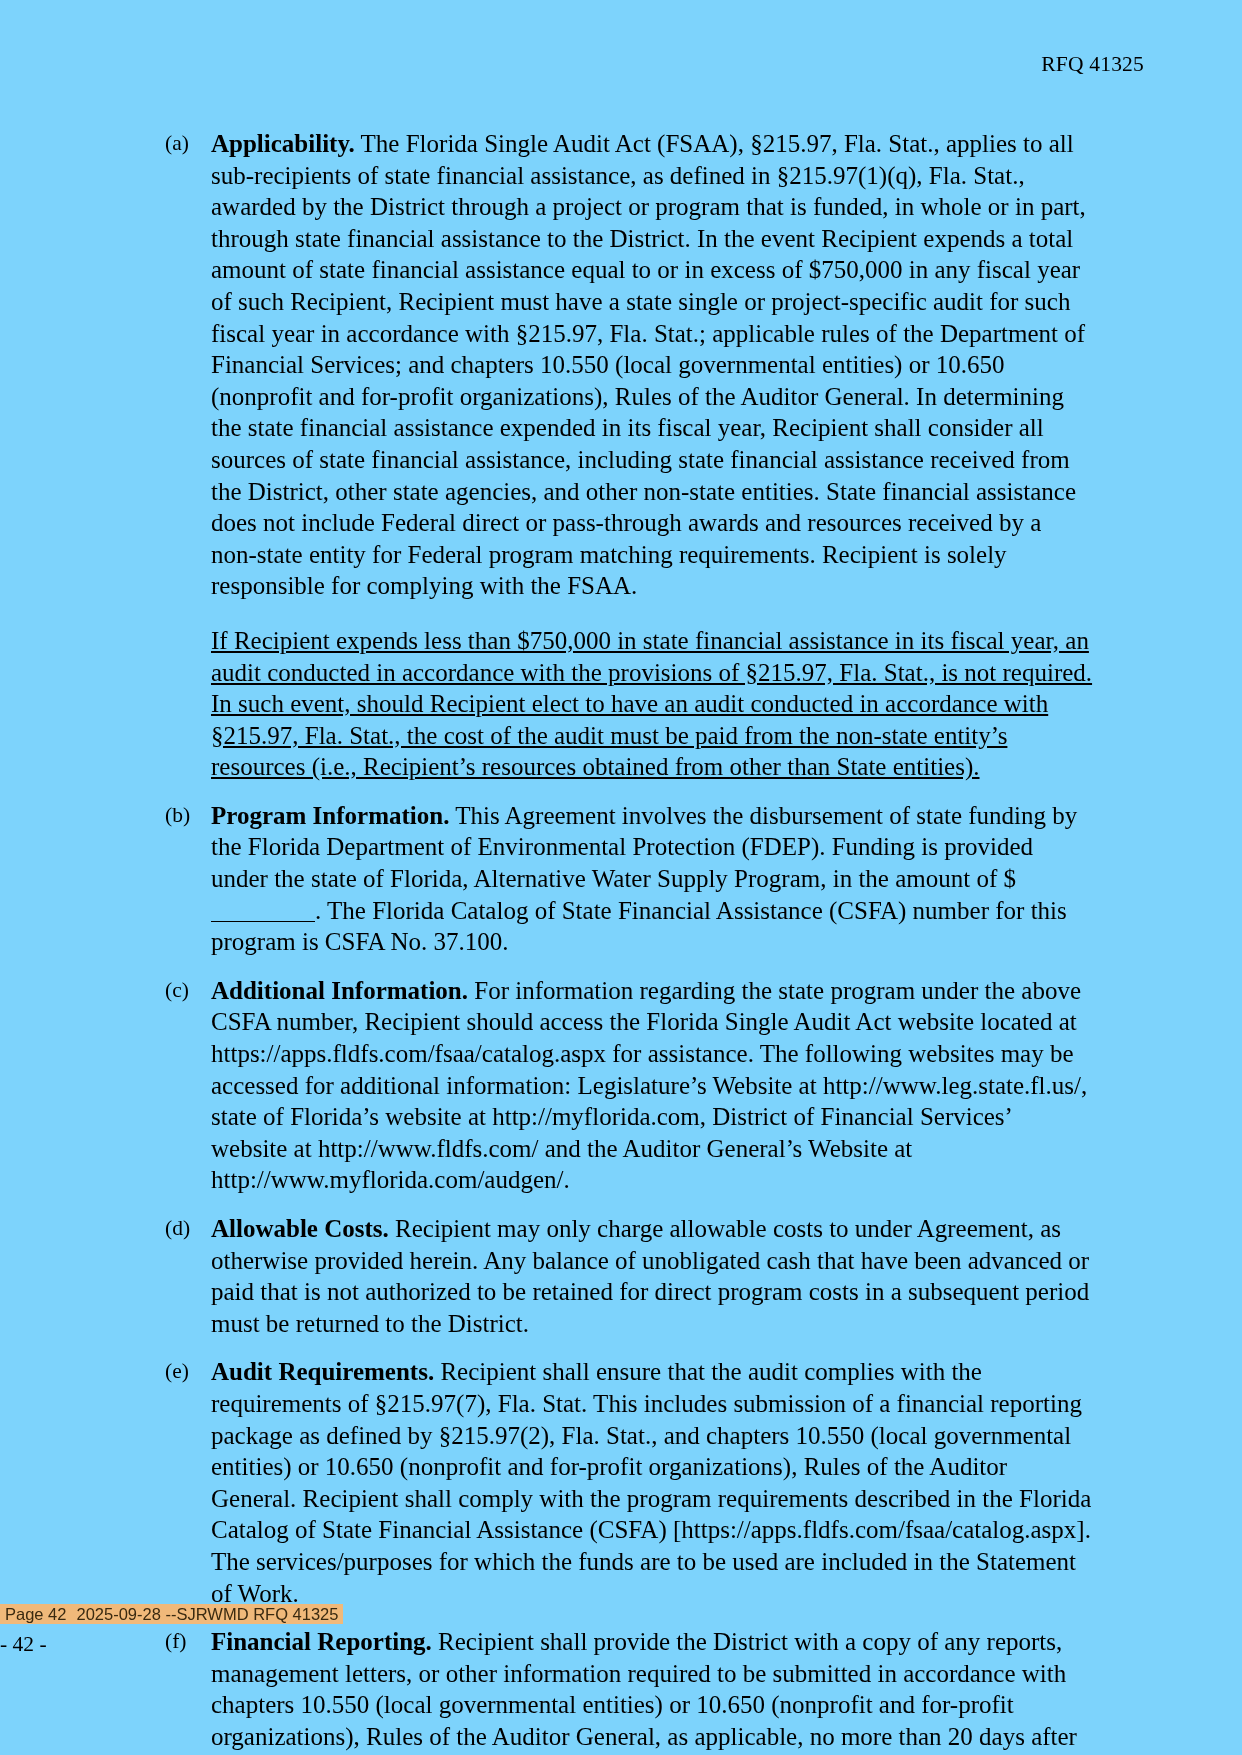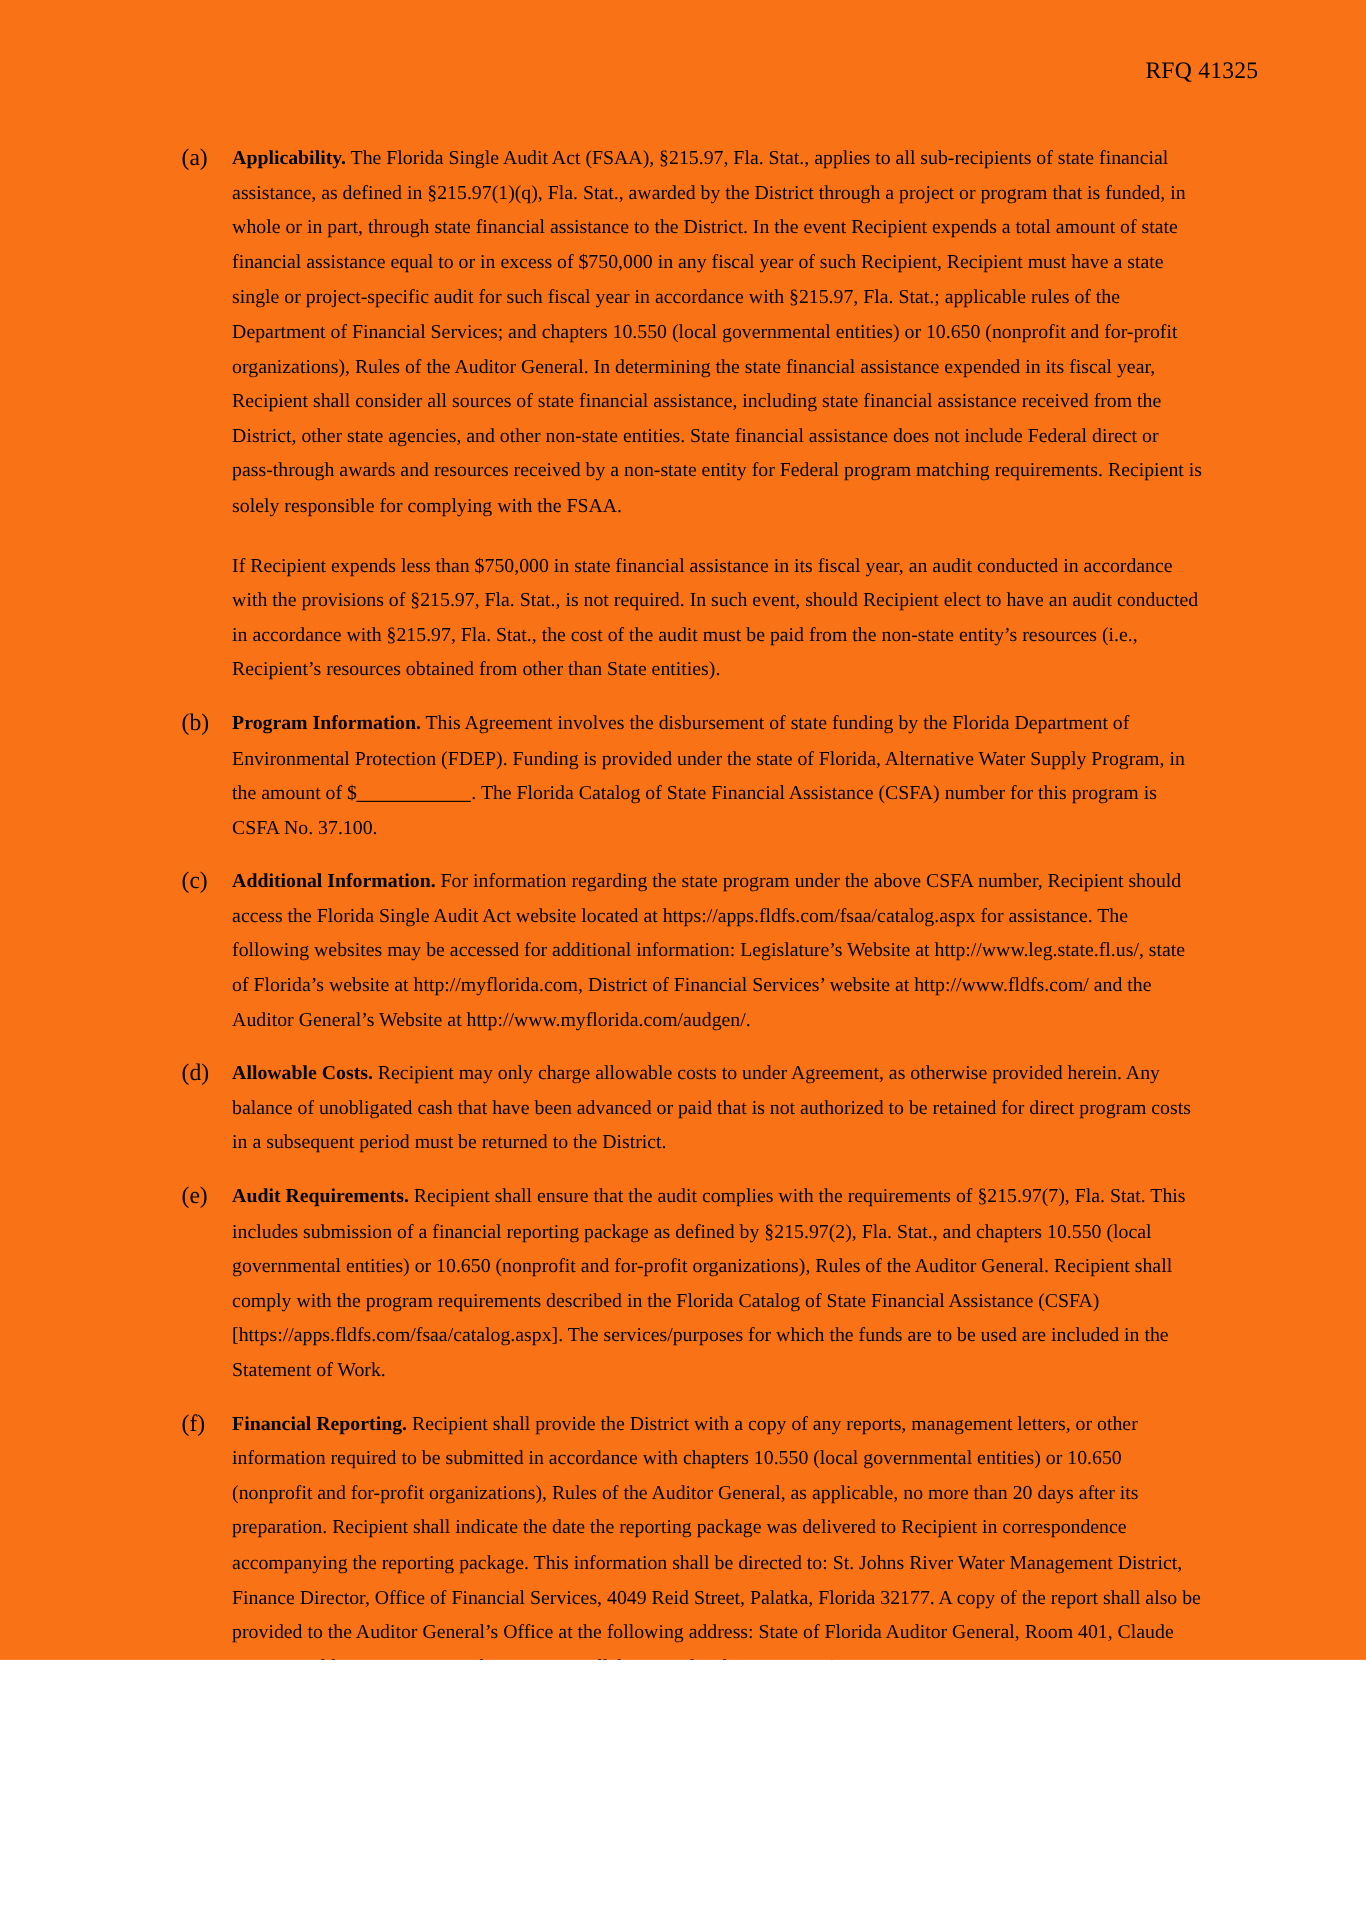--- a/index.html
+++ b/index.html
@@ -3,22 +3,22 @@
 <meta charset="utf-8">
 <style>
   html, body {
     margin: 0;
     padding: 0;
     background: #ffffff;
   }
   .page {
     position: relative;
     width: 1242px;
-    height: 1509px;
-    background: #f97316;
+    height: 1755px;
+    background: #7dd3fc;
     font-family: "Liberation Serif", "DejaVu Serif", serif;
     color: #000000;
     box-sizing: border-box;
     overflow: hidden;
   }
   .header {
     position: absolute;
     top: 52px;
     right: 98px;
     font-size: 21.5px;
@@ -36,29 +36,30 @@
     margin-bottom: 17px;
   }
   .marker {
     width: 46px;
     flex: 0 0 46px;
     font-size: 21.5px;
     line-height: 31.6px;
   }
   .clause-body {
     flex: 1 1 auto;
-    font-size: 18px;
+    font-size: 25px;
     line-height: 31.6px;
     text-align: left;
   }
   .clause-body p {
     margin: 0;
   }
   .clause-body p + p {
     margin-top: 23px;
+    text-decoration: underline;
   }
   .heading {
     font-weight: bold;
   }
   .blank {
     display: inline-block;
     width: 104px;
     border-bottom: 1.6px solid #000;
     vertical-align: -3px;
   }

